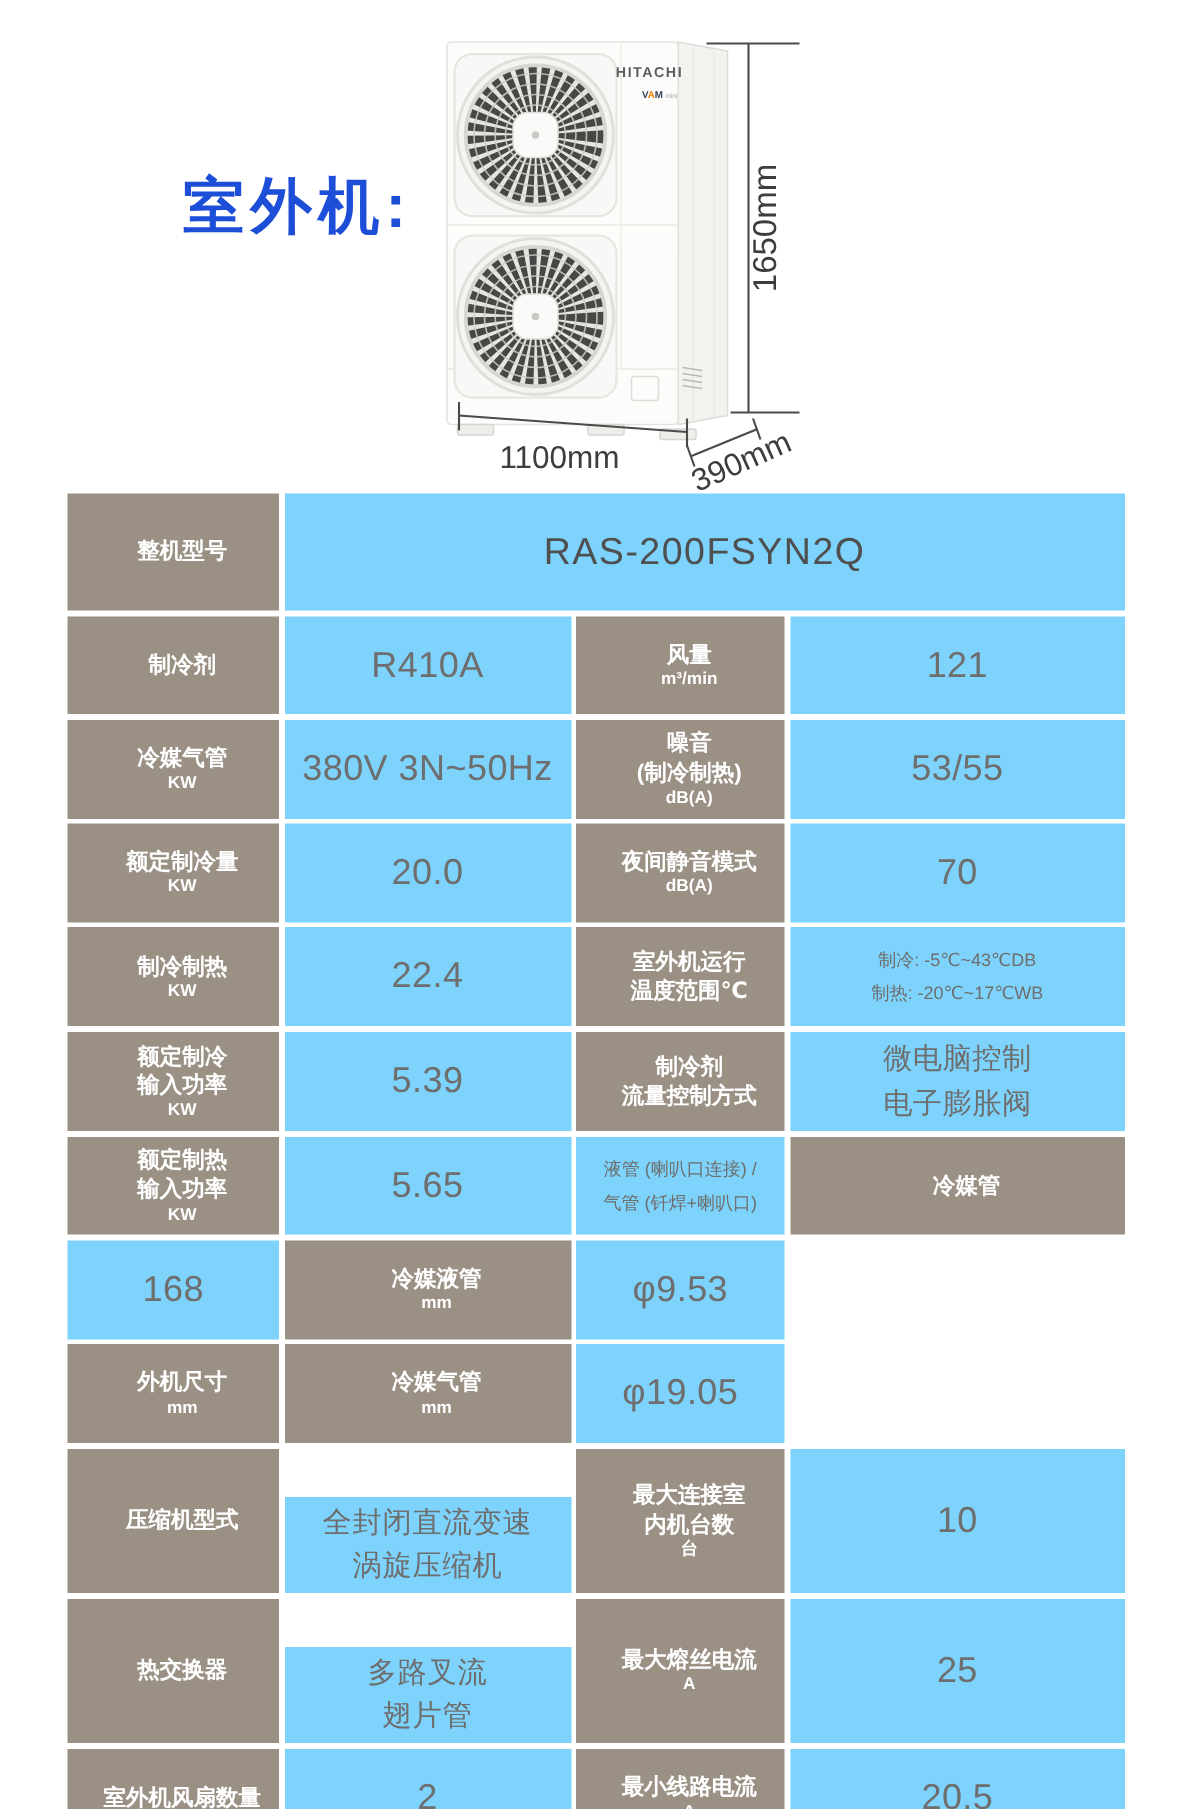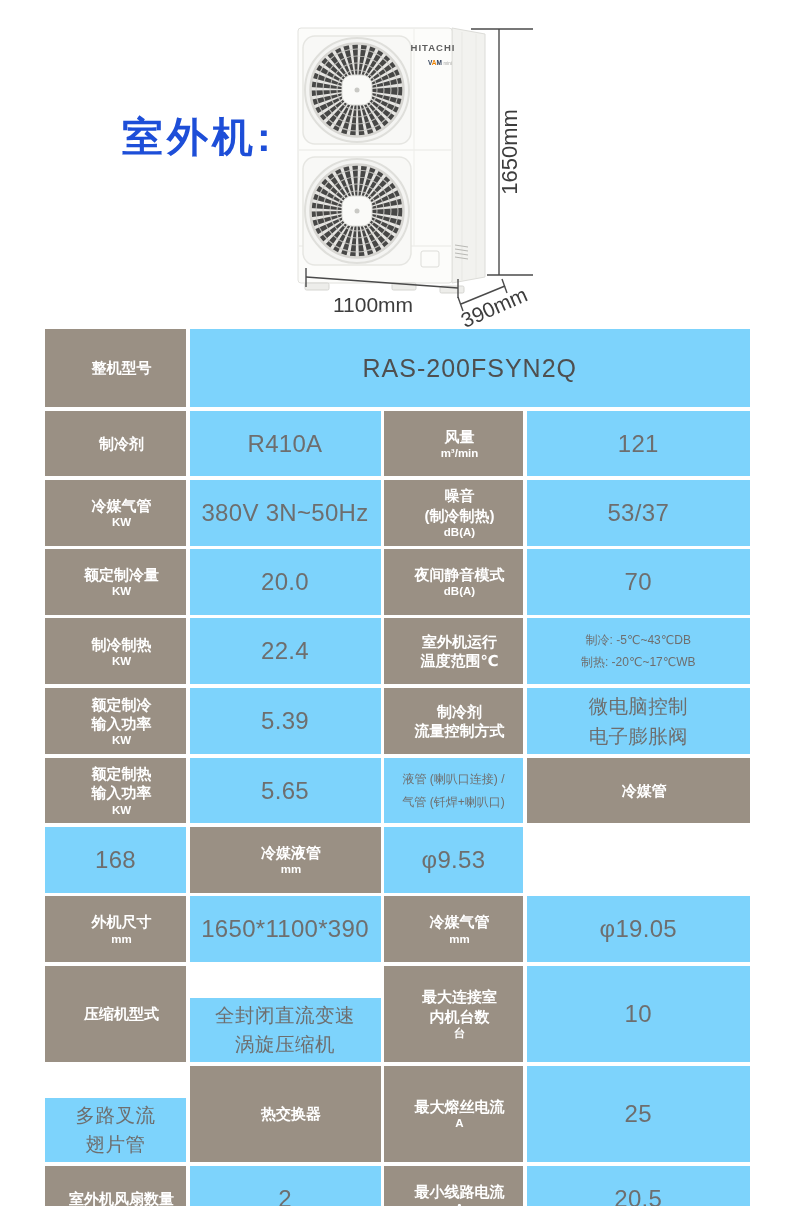--- a/index.html
+++ b/index.html
@@ -152,21 +152,21 @@
       <div class="cell head">
         <div class="hlabel">冷媒气管</div>
         <div class="hunit">KW</div>
       </div>
       <div class="cell val lval">380V 3N~50Hz</div>
       <div class="cell head">
         <div class="hlabel">噪音
 (制冷制热)</div>
         <div class="hunit">dB(A)</div>
       </div>
-      <div class="cell val rval">53/37</div>
+      <div class="cell val rval">53/55</div>
     </div>
 
     <div class="trow">
       <div class="cell head">
         <div class="hlabel">额定制冷量</div>
         <div class="hunit">KW</div>
       </div>
       <div class="cell val lval">20.0</div>
       <div class="cell head">
         <div class="hlabel">夜间静音模式</div>
@@ -228,21 +228,20 @@
         <div class="hunit">mm</div>
       </div>
       <div class="cell val rval">φ9.53</div>
     </div>
 
     <div class="trow">
       <div class="cell head">
         <div class="hlabel">外机尺寸</div>
         <div class="hunit">mm</div>
       </div>
-      <div class="cell val lval">1650*1100*390</div>
       <div class="cell head">
         <div class="hlabel">冷媒气管</div>
         <div class="hunit">mm</div>
       </div>
       <div class="cell val rval">φ19.05</div>
     </div>
 
     <div class="trow">
       <div class="cell head">
         <div class="hlabel">压缩机型式</div>
@@ -252,27 +251,27 @@
 涡旋压缩机</div>
       <div class="cell head">
         <div class="hlabel">最大连接室
 内机台数</div>
         <div class="hunit">台</div>
       </div>
       <div class="cell val rval">10</div>
     </div>
 
     <div class="trow">
+      <div class="cell head">
+        <div class="hlabel">热交换器</div>
+
+      </div>
       <div class="cell val lval">多路叉流
 翅片管</div>
       <div class="cell head">
-        <div class="hlabel">热交换器</div>
-
-      </div>
-      <div class="cell head">
         <div class="hlabel">最大熔丝电流</div>
         <div class="hunit">A</div>
       </div>
       <div class="cell val rval">25</div>
     </div>
 
     <div class="trow">
       <div class="cell head">
         <div class="hlabel">室外机风扇数量</div>
 

